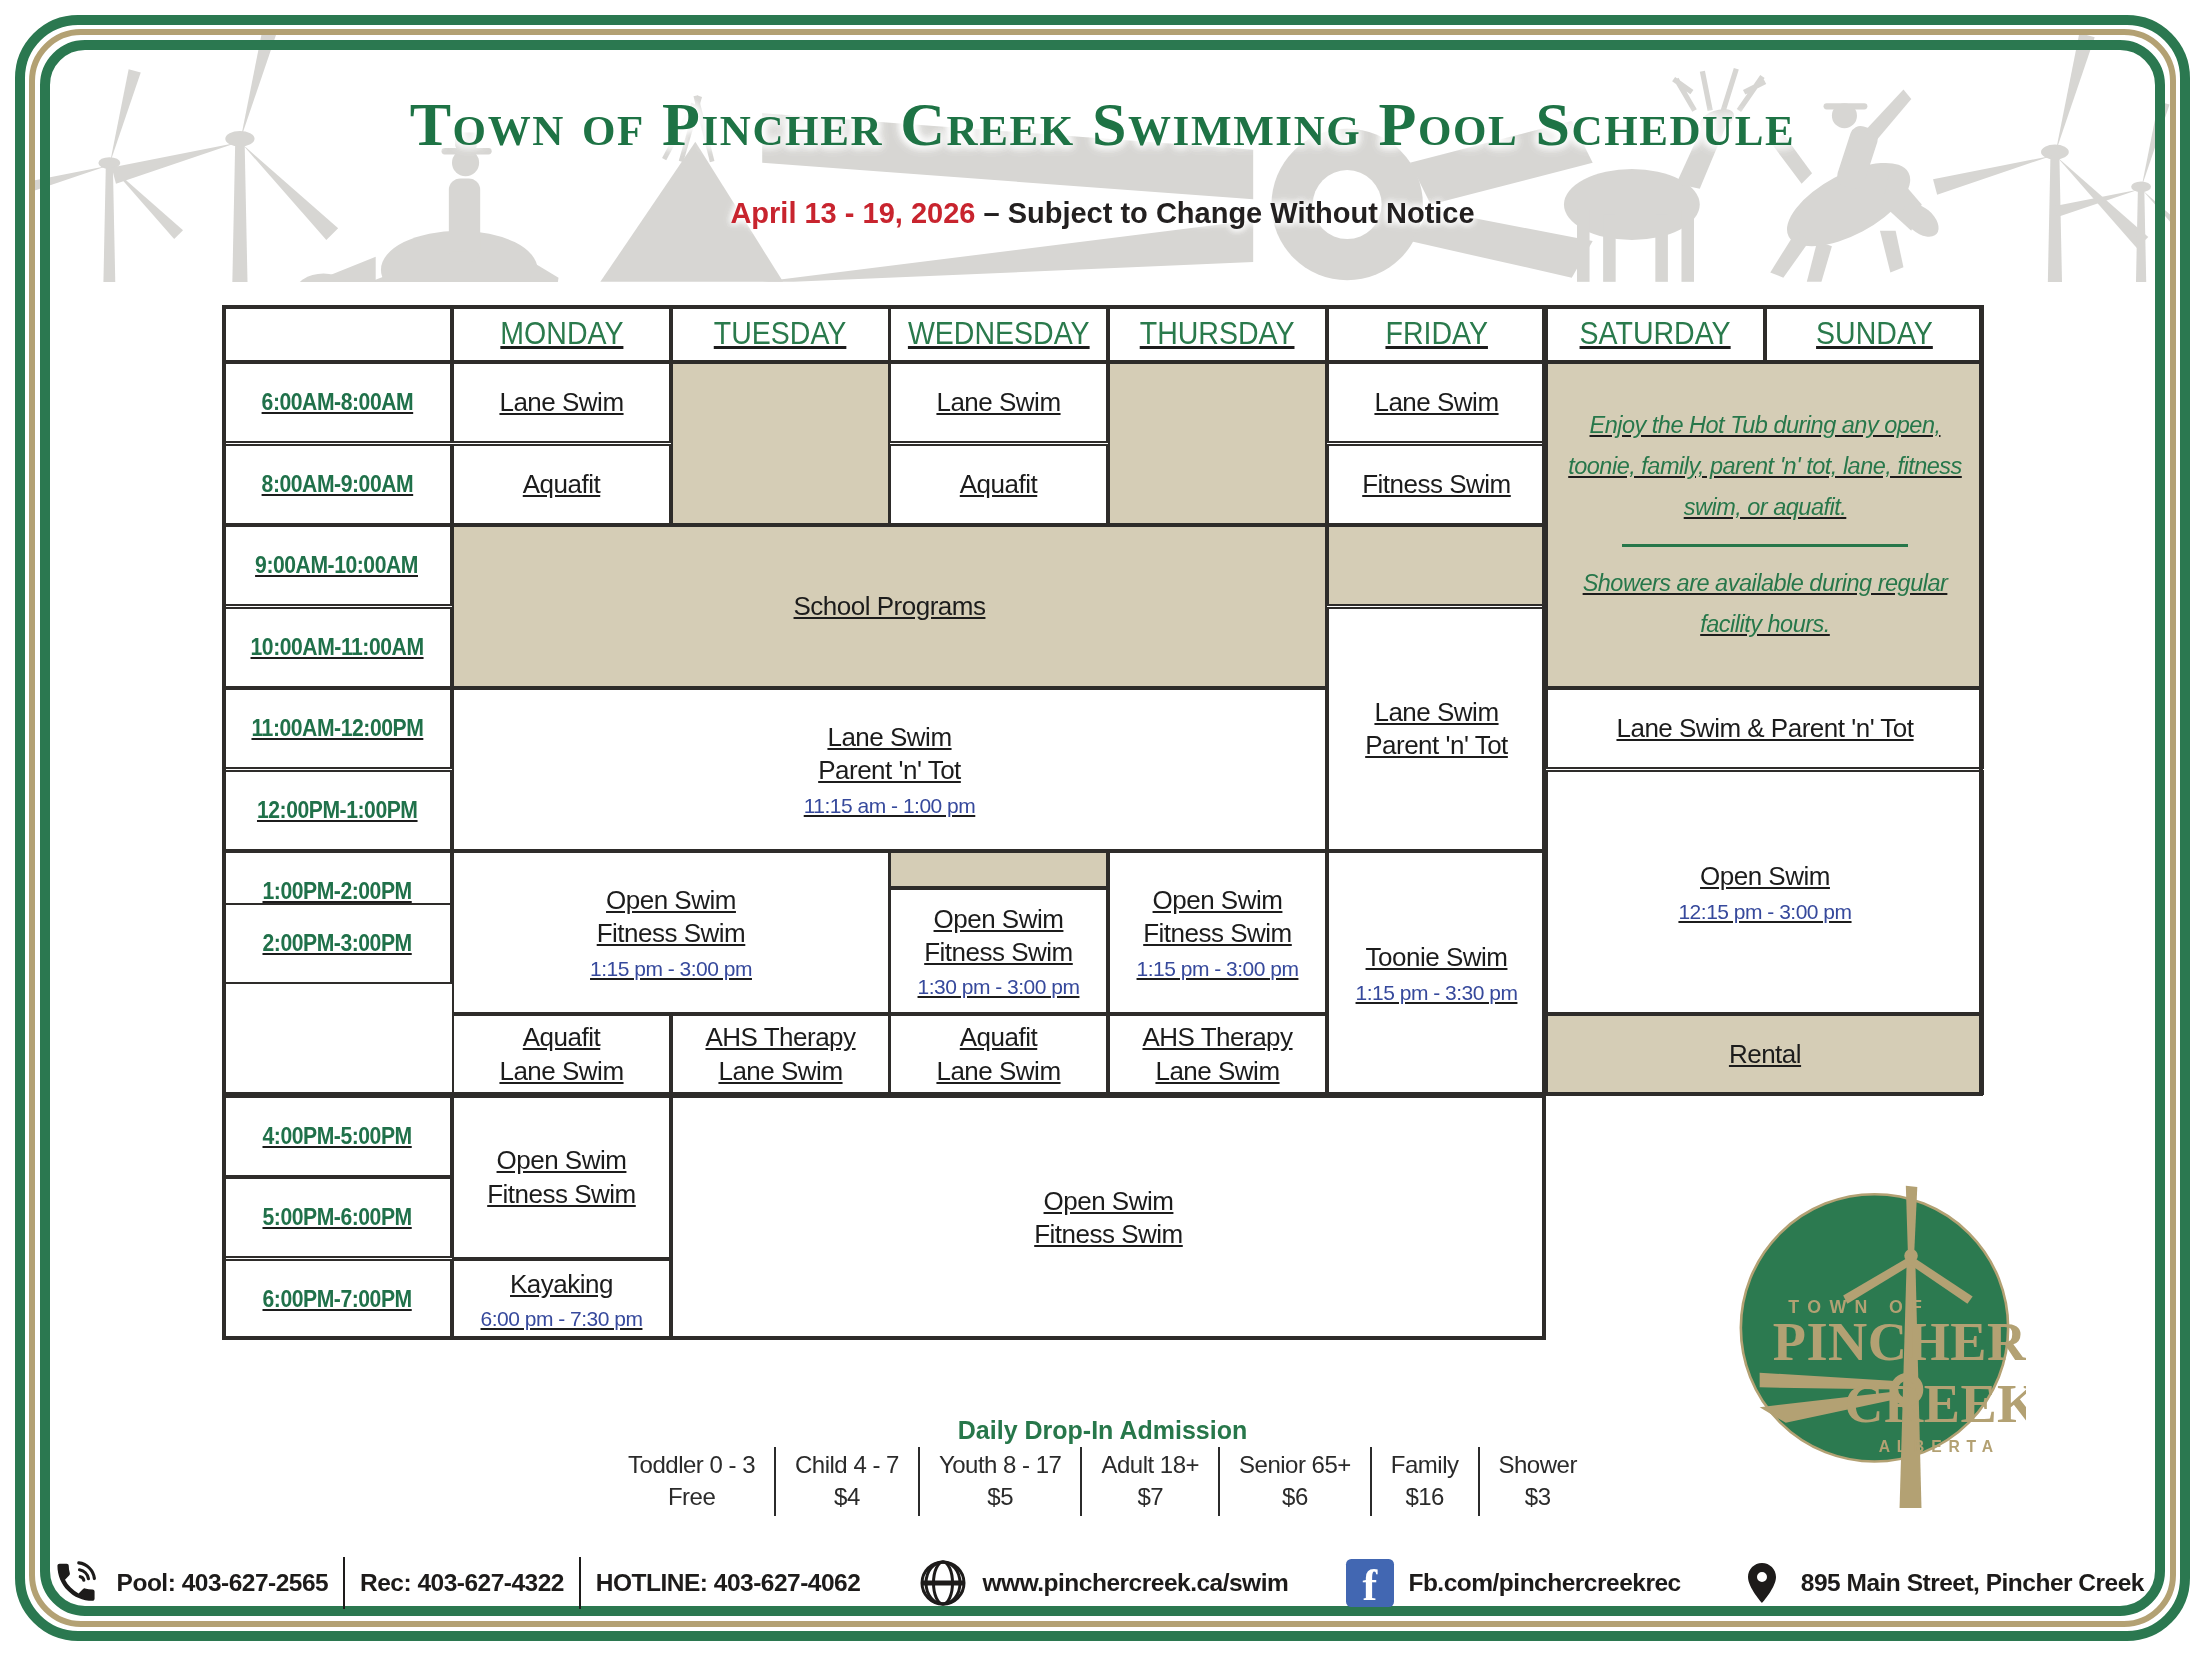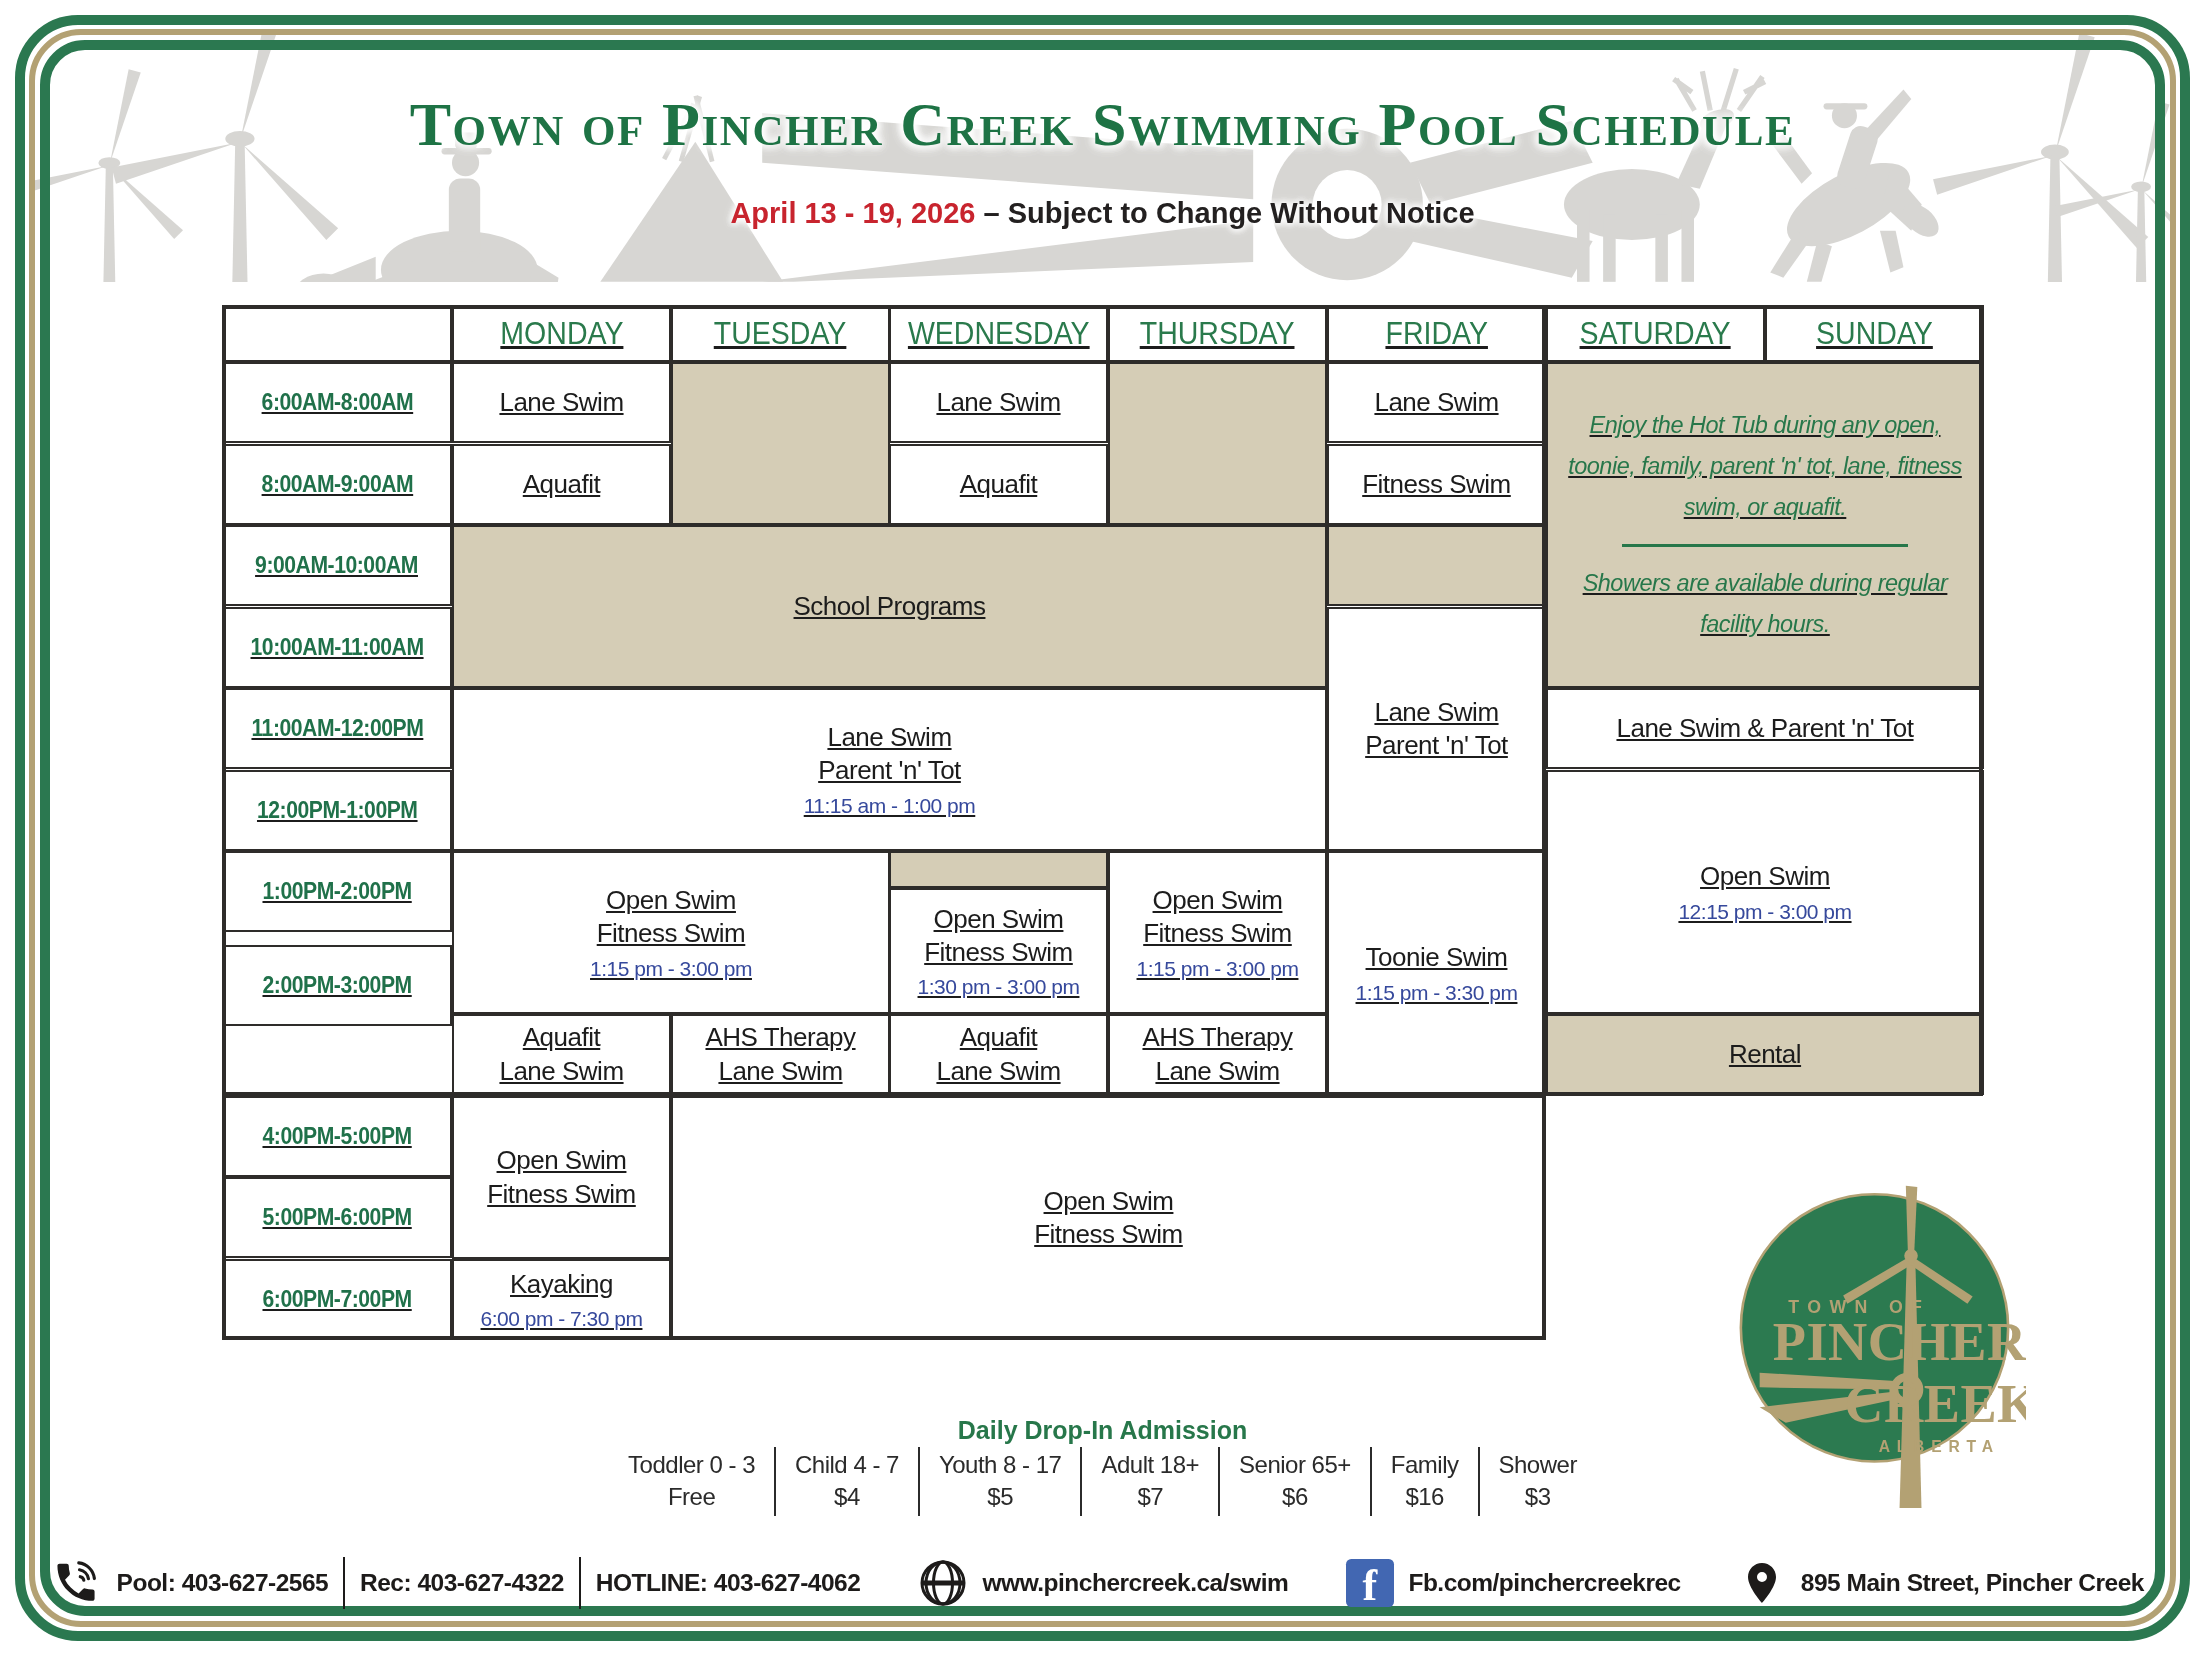--- a/index.html
+++ b/index.html
@@ -194,21 +194,21 @@
       </div>
       <div class="cell" style="left: 0px; top: 383px; width: 230px; height: 81px;">
         <span class="cond time-label">11:00AM-12:00PM</span>
       </div>
       <div class="cell" style="left: 0px; top: 465px; width: 230px; height: 81px;">
         <span class="cond time-label">12:00PM-1:00PM</span>
       </div>
       <div class="cell" style="left: 0px; top: 546px; width: 230px; height: 81px;">
         <span class="cond time-label">1:00PM-2:00PM</span>
       </div>
-      <div class="cell" style="left: 0px; top: 640px; width: 230px; height: 81px;">
+      <div class="cell" style="left: 0px; top: 598px; width: 230px; height: 81px;">
         <span class="cond time-label">2:00PM-3:00PM</span>
       </div>
       <div class="cell" style="left: 0px; top: 791px; width: 230px; height: 81px;">
         <span class="cond time-label">4:00PM-5:00PM</span>
       </div>
       <div class="cell" style="left: 0px; top: 872px; width: 230px; height: 81px;">
         <span class="cond time-label">5:00PM-6:00PM</span>
       </div>
       <div class="cell" style="left: 0px; top: 954px; width: 230px; height: 81px;">
         <span class="cond time-label">6:00PM-7:00PM</span>

